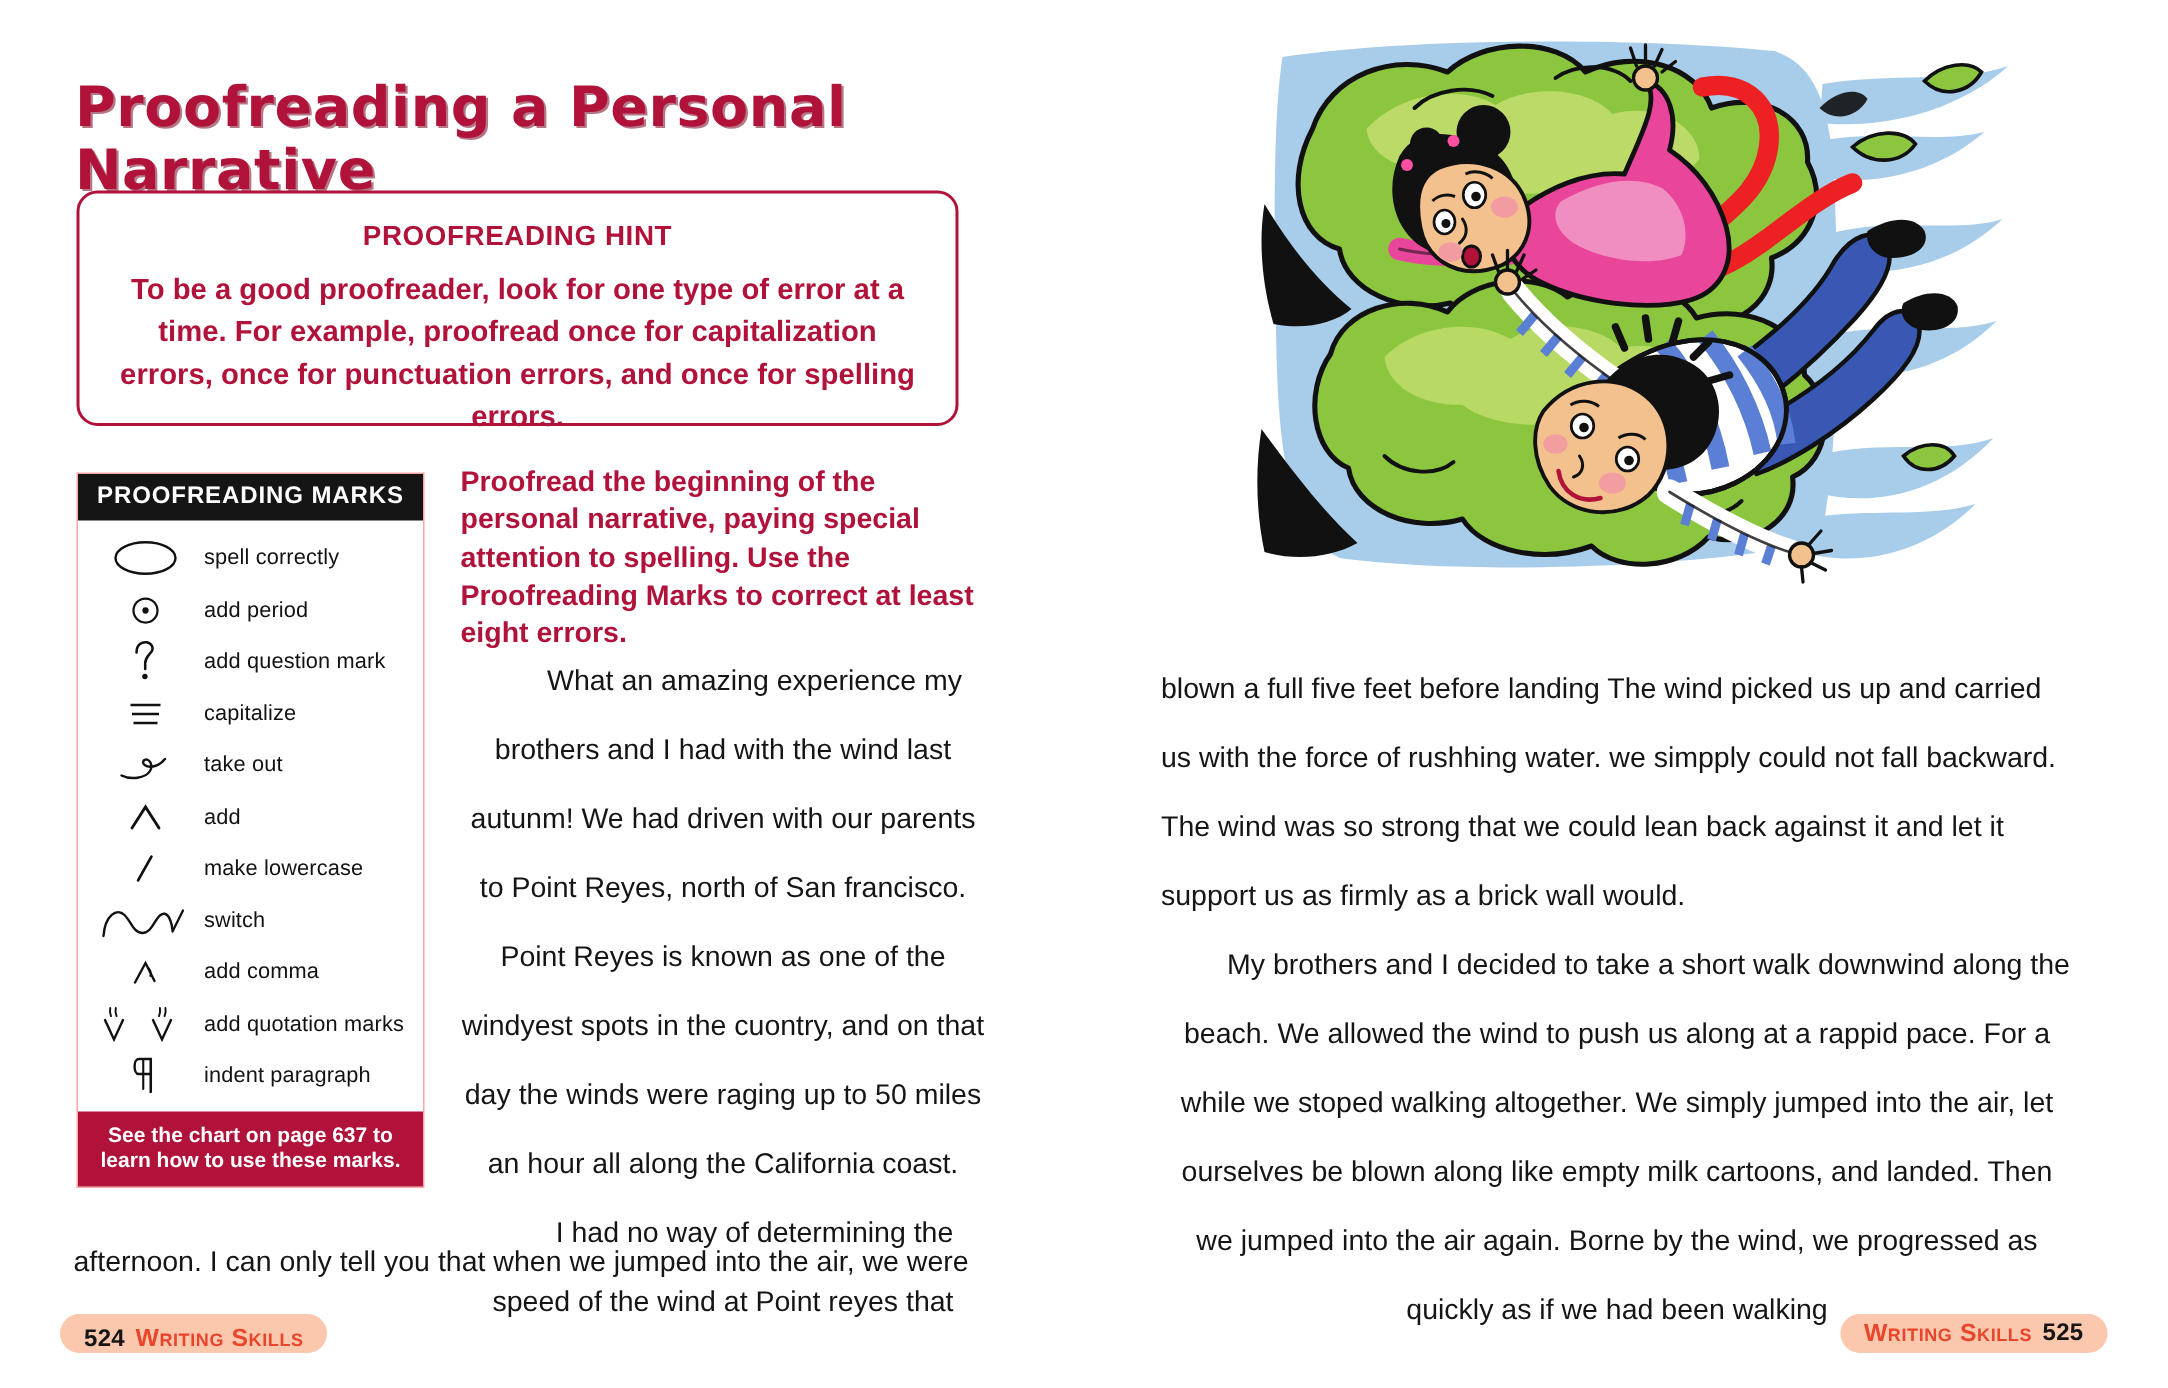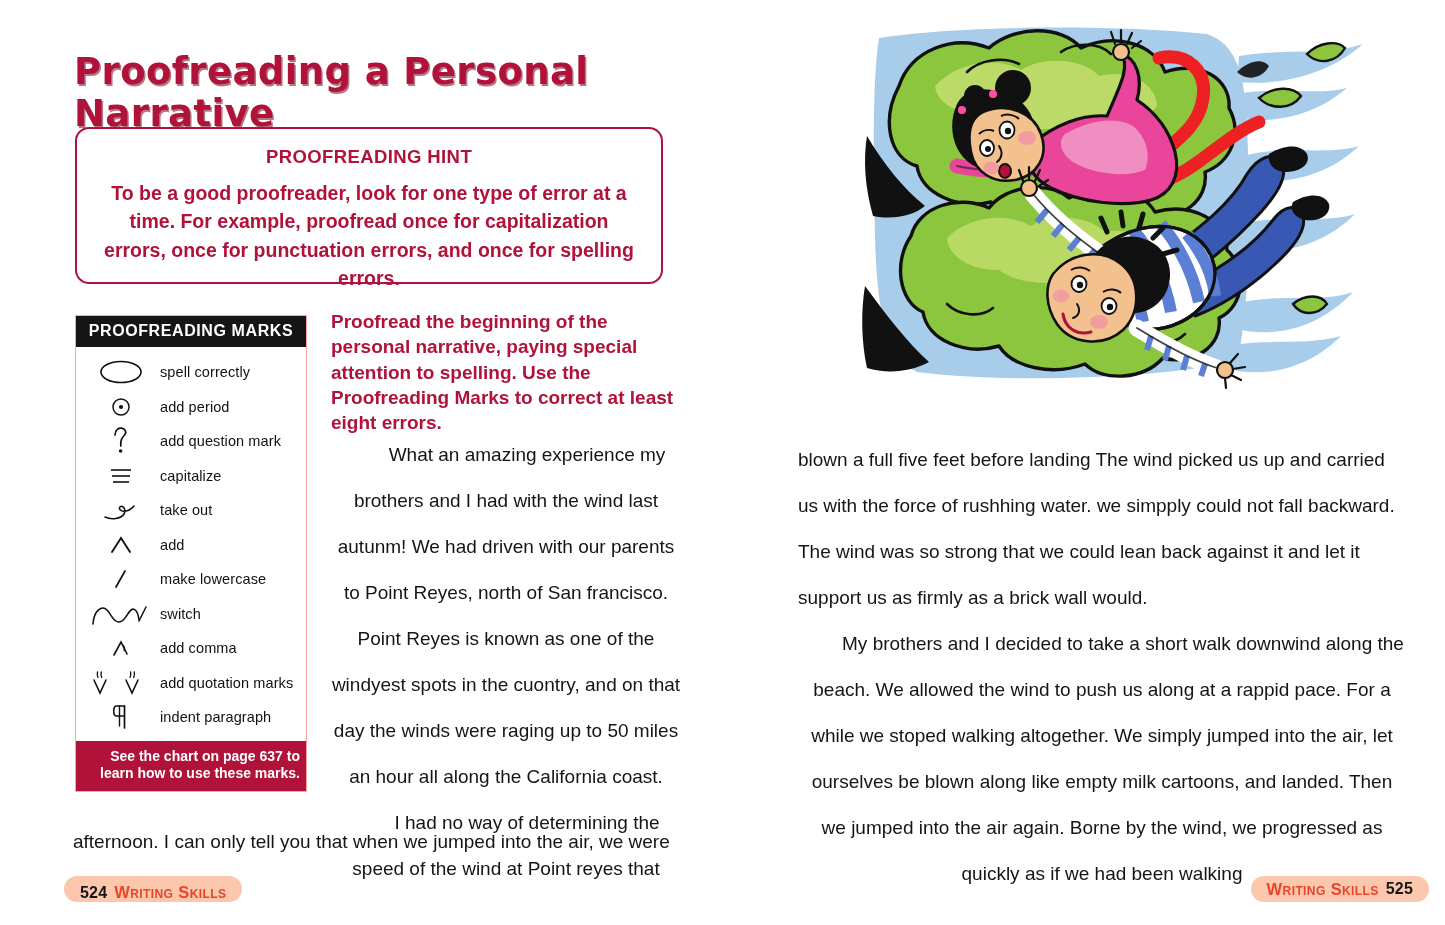--- a/index.html
+++ b/index.html
@@ -7,21 +7,21 @@
   html, body { margin: 0; padding: 0; }
   body {
     width: 1445px;
     height: 925px;
     background: #ffffff;
     font-family: "Liberation Sans", sans-serif;
     overflow: hidden;
     position: relative;
   }
 
-  .page { position: absolute; inset: 0; margin-left: 24px; }
+  .page { position: absolute; inset: 0; }
 
   
   .left-page {
     position: absolute;
     left: 0; top: 0;
     width: 722px; height: 925px;
   }
 
   .lesson-title {
     position: absolute;
@@ -98,21 +98,21 @@
     font-size: 14.5px;
     color: #121212;
     letter-spacing: 0.1px;
   }
   .marks-footer {
     background: #b0123a;
     color: #ffffff;
     font-weight: bold;
     font-size: 14px;
     line-height: 1.22;
-    text-align: right;
+    text-align: center;
     padding: 7px 6px 9px 6px;
   }
 
   
   .instruction {
     position: absolute;
     left: 307px; top: 309px;
     width: 345px;
     color: #b0123a;
     font-weight: bold;

